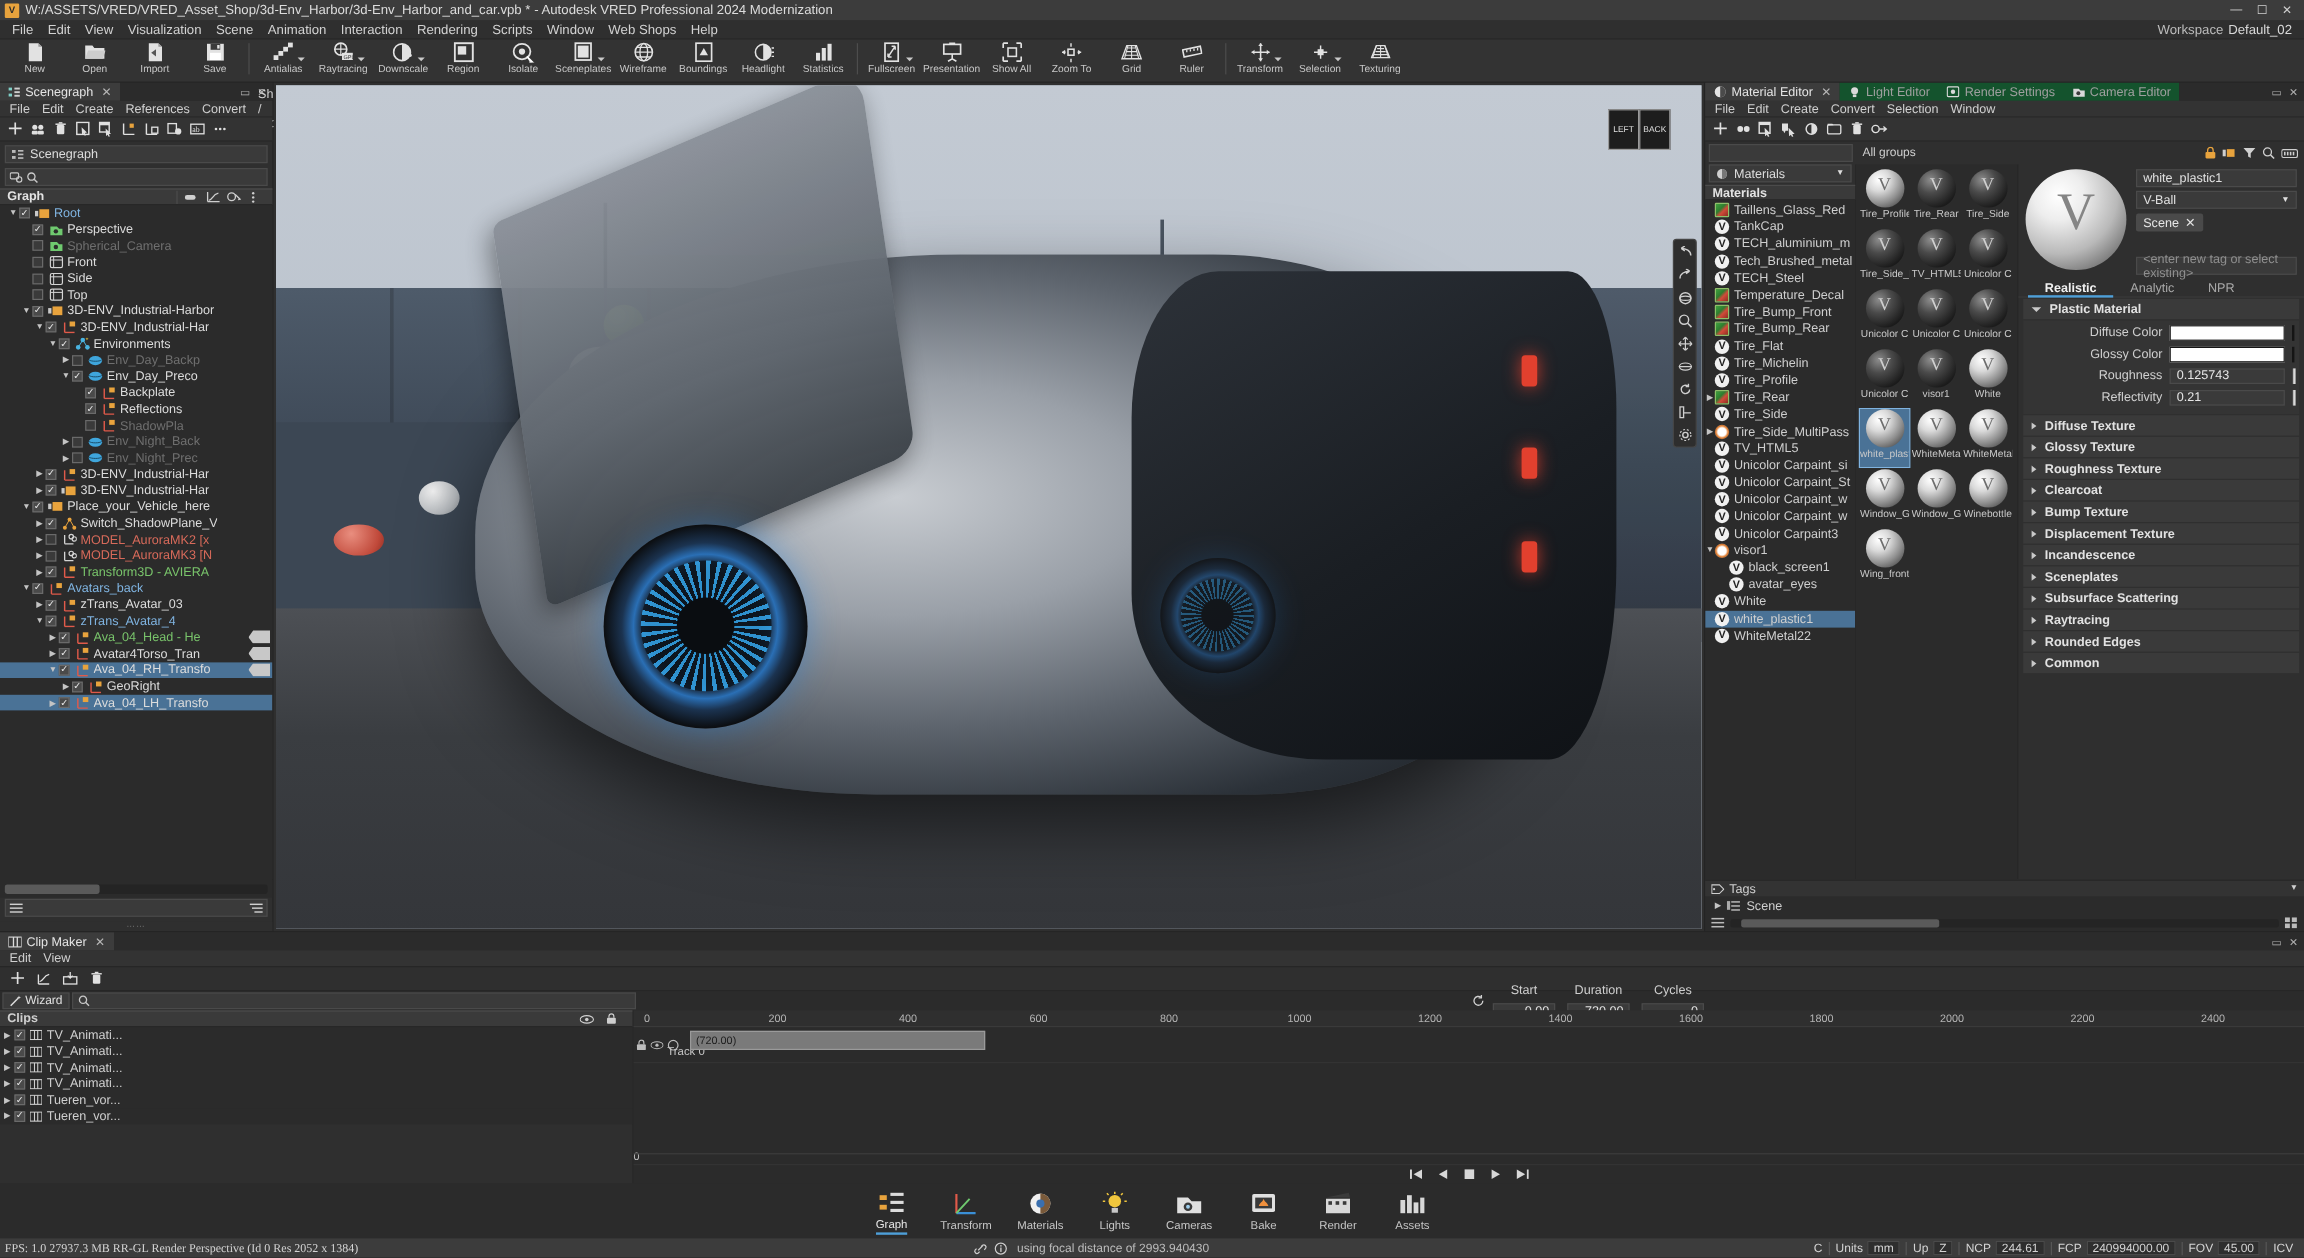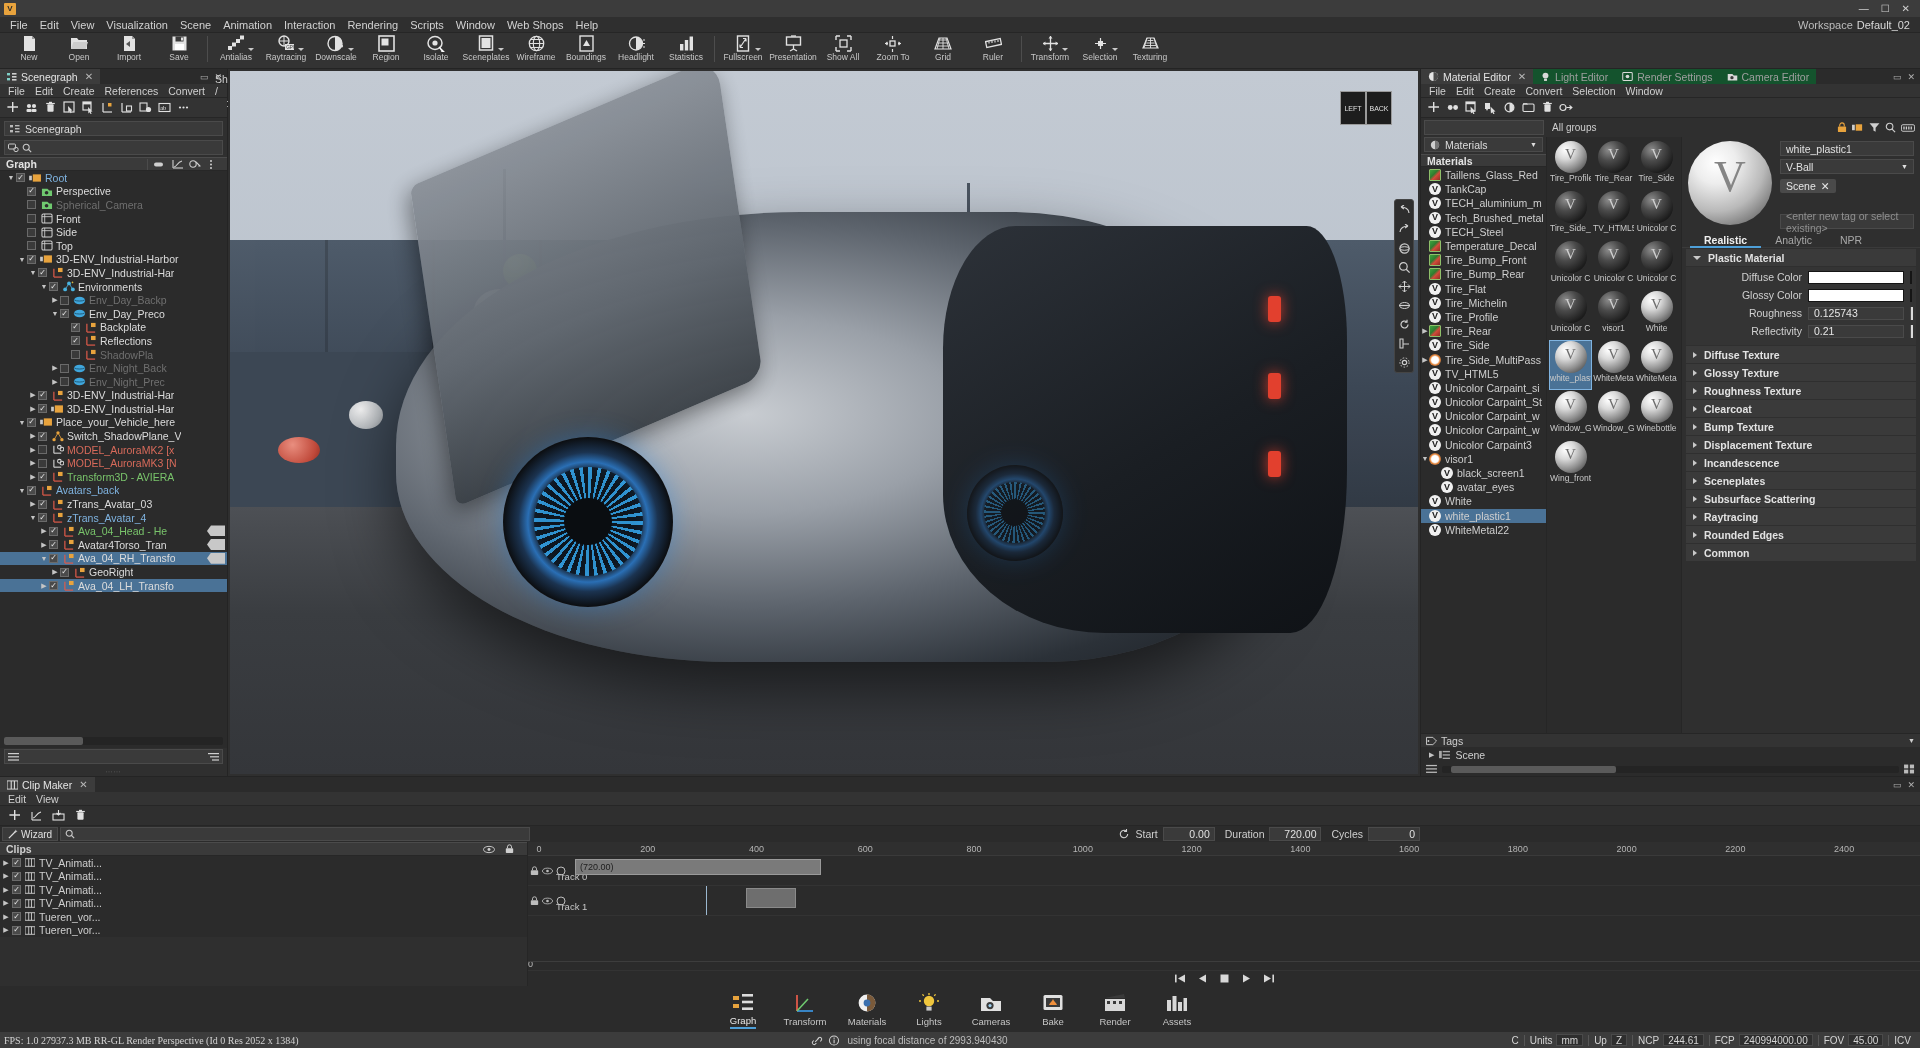--- a/index.html
+++ b/index.html
@@ -210,21 +210,21 @@
     border-top:1px solid #242424;}
   .cmtoolbar { height:20px; display:flex; align-items:center; gap:5px; padding:0 6px;
     border-bottom:1px solid #262626;}
   .cmwizardrow { height:16px; display:flex; align-items:center; background:#2b2b2b; }
   .wizbtn { display:flex; align-items:center; gap:3px; background:#3a3a3a; border:1px solid #4a4a4a;
     height:14px; padding:0 5px; margin:0 2px; font-size:10px; color:#e0e0e0;}
   .cmsearch { width:470px; height:14px; background:#3a3a3a; border:1px solid #4a4a4a; display:flex;
     align-items:center; gap:4px; padding:0 4px;}
   .cmsearch input{ flex:1; background:transparent;border:0;outline:0;color:#ddd;font-size:10px;
     font-family:"Liberation Sans", sans-serif;}
-  .cmfield { display:flex; align-items:center; gap:5px; font-size:10.5px; margin-left:10px;}
+  .cmfield { display:flex; align-items:center; gap:5px; font-size:10.5px; margin-left:10px;flex-direction:column;}
   .cmfield .v { width:52px; height:14px; background:#3a3a3a; border:1px solid #4a4a4a;
     display:flex; align-items:center; justify-content:flex-end; padding-right:4px; color:#e0e0e0;}
   .cmbody { flex:1; display:flex; min-height:0;}
   .cliplist { width:528px; display:flex; flex-direction:column; border-right:1px solid #262626;}
   .cliphdr { height:14px; background:#3a3a3a; display:flex; align-items:center;
     border-top:1px solid #4b4b4b; border-bottom:1px solid #272727; font-weight:bold; font-size:10.5px;}
   .cliphdr .c1 { flex:1; padding-left:6px;}
   .cliphdr .c2 { width:22px; text-align:center;}
   .cliprow { height:13.5px; display:flex; align-items:center; font-size:10.5px; background:#2b2b2b;}
   .cliprow .cw { width:12px; text-align:center; color:#c4c4c4; font-size:7px;}
@@ -260,20 +260,21 @@
     align-items:center; padding:0 4px; }
   .vsep { width:1px; height:11px; background:#565656; }
 </style>
 </head>
 <body>
 
 <div class="app">
 
   <div class="titlebar">
     <div class="logo">V</div>
+    <div class="ttl">W:/ASSETS/VRED/VRED_Asset_Shop/3d-Env_Harbor/3d-Env_Harbor_and_car.vpb * - Autodesk VRED Professional 2024 Modernization</div>
     <div class="spacer"></div>
     <div class="winbtns">
       <span>—</span>
       <span>☐</span>
       <span>✕</span>
     </div>
   </div>
 
   <div class="menubar" id="menubar">
     <div class="mi">File</div>
@@ -1901,38 +1902,20 @@
               <svg width="11" height="8" viewBox="0 0 13 9">
                   <ellipse cx="6.5" cy="4.5" rx="6" ry="3.4" fill="none" stroke="#bdbdbd" stroke-width="1"></ellipse>
                   <circle cx="6.5" cy="4.5" r="1.6" fill="#bdbdbd"></circle>
                 </svg>
               <svg width="10" height="10" viewBox="0 0 11 11">
                   <circle cx="5.5" cy="5.5" r="4.4" fill="none" stroke="#bdbdbd" stroke-width="1.1"></circle>
                 </svg>
             </div>
             <div class="tracklbl">Track 0</div>
             <div class="clipbar" style="left:47px; width:246px;">(720.00)</div>
-          </div>
-          <div class="trackrow">
-            <div class="trackctl">
-              <svg width="9" height="10" viewBox="0 0 11 12">
-                  <rect x="1" y="5" width="9" height="6" rx="1" fill="#bdbdbd"></rect>
-                  <path d="M3 5V3.4a2.5 2.5 0 0 1 5 0V5" fill="none" stroke="#bdbdbd" stroke-width="1.2"></path>
-                </svg>
-              <svg width="11" height="8" viewBox="0 0 13 9">
-                  <ellipse cx="6.5" cy="4.5" rx="6" ry="3.4" fill="none" stroke="#bdbdbd" stroke-width="1"></ellipse>
-                  <circle cx="6.5" cy="4.5" r="1.6" fill="#bdbdbd"></circle>
-                </svg>
-              <svg width="10" height="10" viewBox="0 0 11 11">
-                  <circle cx="5.5" cy="5.5" r="4.4" fill="none" stroke="#bdbdbd" stroke-width="1.1"></circle>
-                </svg>
-            </div>
-            <div class="tracklbl">Track 1</div>
-            <div class="clipbar2" style="left:218px; width:50px;"></div>
-            <div class="playhead" style="left:178px;"></div>
           </div>
           <div style="position:absolute;left:0;bottom:1px;font-size:9px;color:#bdbdbd;">0</div>
           <div style="position:absolute;left:0;right:0;bottom:8px;height:1px;background:#3d3d3d;"></div>
         </div>
         <div class="transport">
           <div>
               <svg width="11" height="9" viewBox="0 0 11 9">
                 <rect x="0" y="0.6" width="1.6" height="7.8" fill="#d8d8d8"></rect>
                 <path d="M10 0.6v7.8L3 4.5z" fill="#d8d8d8"></path>
               </svg>

